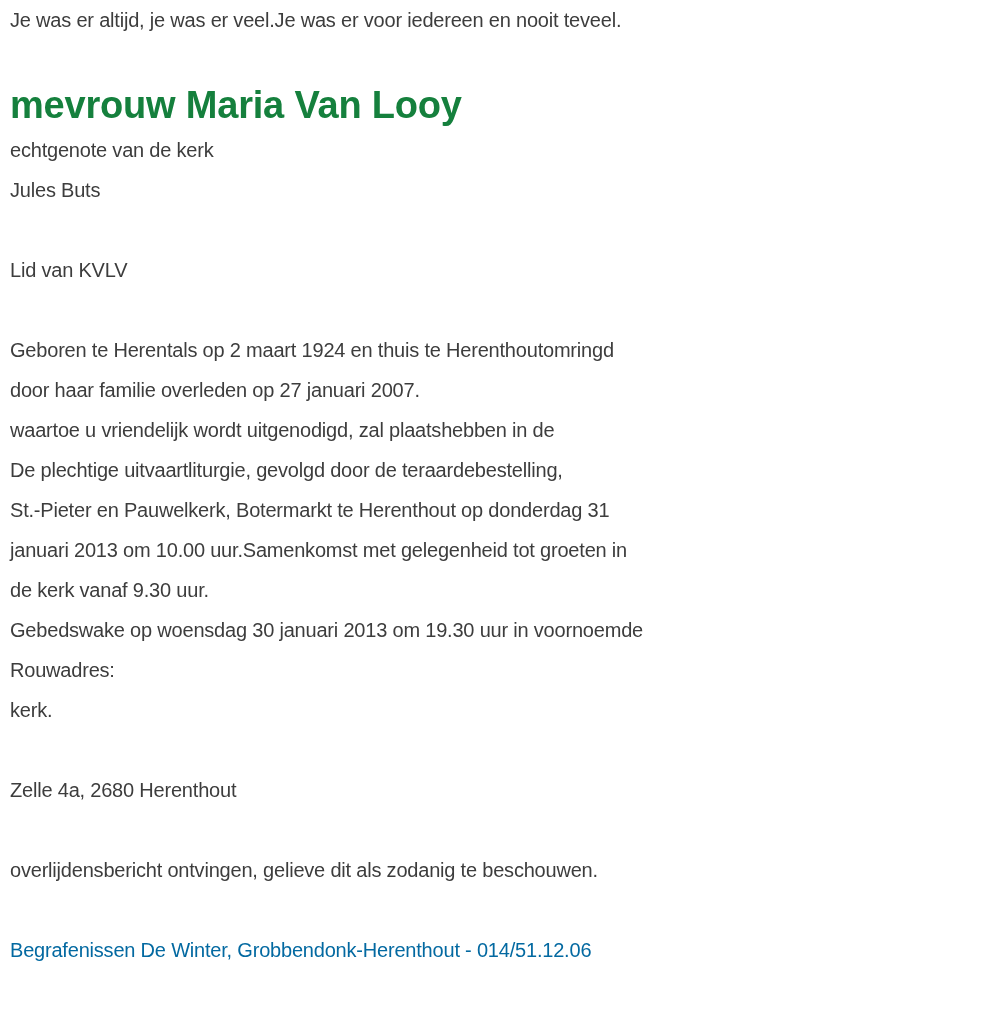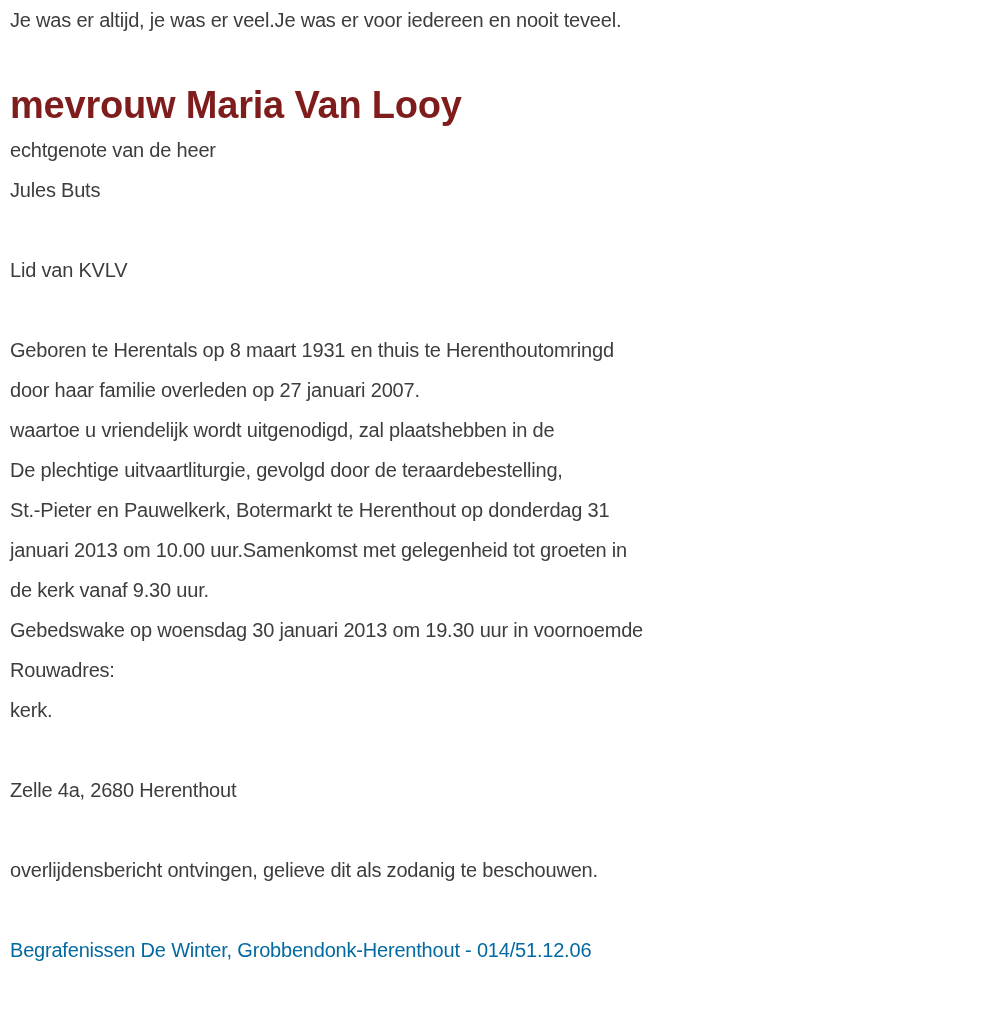--- a/index.html
+++ b/index.html
@@ -26,49 +26,49 @@
     letter-spacing: -0.2px;
   }
   .line.blank {
     
   }
   .heading {
     height: 50px;
     line-height: 50px;
     font-size: 38px;
     font-weight: bold;
-    color: #7f1d1d;
+    color: #15803d;
     white-space: nowrap;
     letter-spacing: -0.2px;
   }
   .footer-credit {
     color: #0369a1;
   }
 </style>
 </head>
 <body>
 
 <div class="card">
 
   <div class="line">Je was er altijd, je was er veel.Je was er voor iedereen en nooit teveel.</div>
 
   <div class="line blank"></div>
 
   <div class="heading">mevrouw Maria Van Looy</div>
 
-  <div class="line">echtgenote van de heer</div>
+  <div class="line">echtgenote van de kerk</div>
   <div class="line">Jules Buts</div>
 
   <div class="line blank"></div>
 
   <div class="line">Lid van KVLV</div>
 
   <div class="line blank"></div>
 
-  <div class="line">Geboren te Herentals op 8 maart 1931 en thuis te Herenthoutomringd</div>
+  <div class="line">Geboren te Herentals op 2 maart 1924 en thuis te Herenthoutomringd</div>
   <div class="line">door haar familie overleden op 27 januari 2007.</div>
   <div class="line">waartoe u vriendelijk wordt uitgenodigd, zal plaatshebben in de</div>
   <div class="line">De plechtige uitvaartliturgie, gevolgd door de teraardebestelling,</div>
   <div class="line">St.-Pieter en Pauwelkerk, Botermarkt te Herenthout op donderdag 31</div>
   <div class="line">januari 2013 om 10.00 uur.Samenkomst met gelegenheid tot groeten in</div>
   <div class="line">de kerk vanaf 9.30 uur.</div>
   <div class="line">Gebedswake op woensdag 30 januari 2013 om 19.30 uur in voornoemde</div>
   <div class="line">Rouwadres:</div>
   <div class="line">kerk.</div>
 

